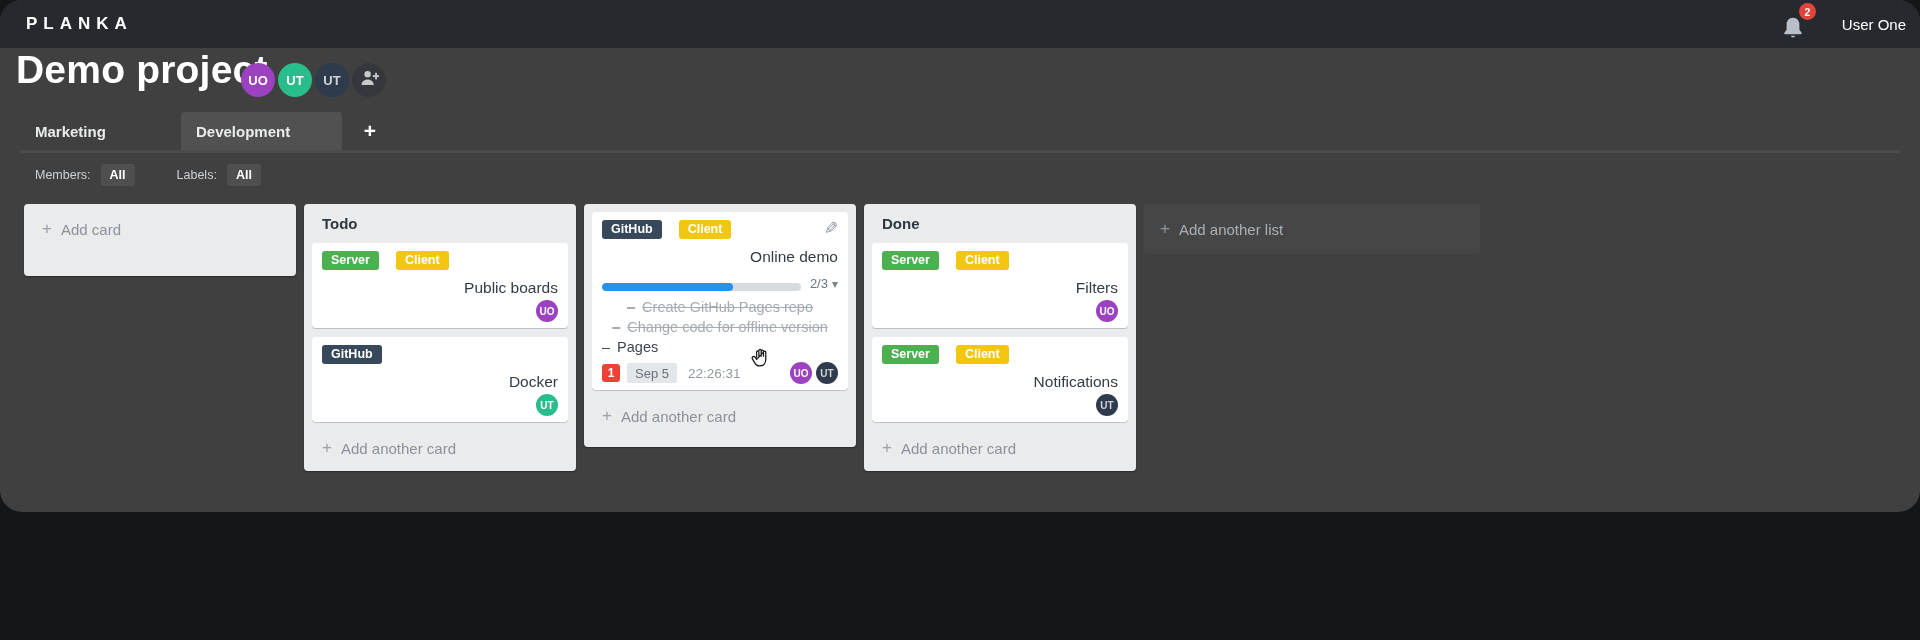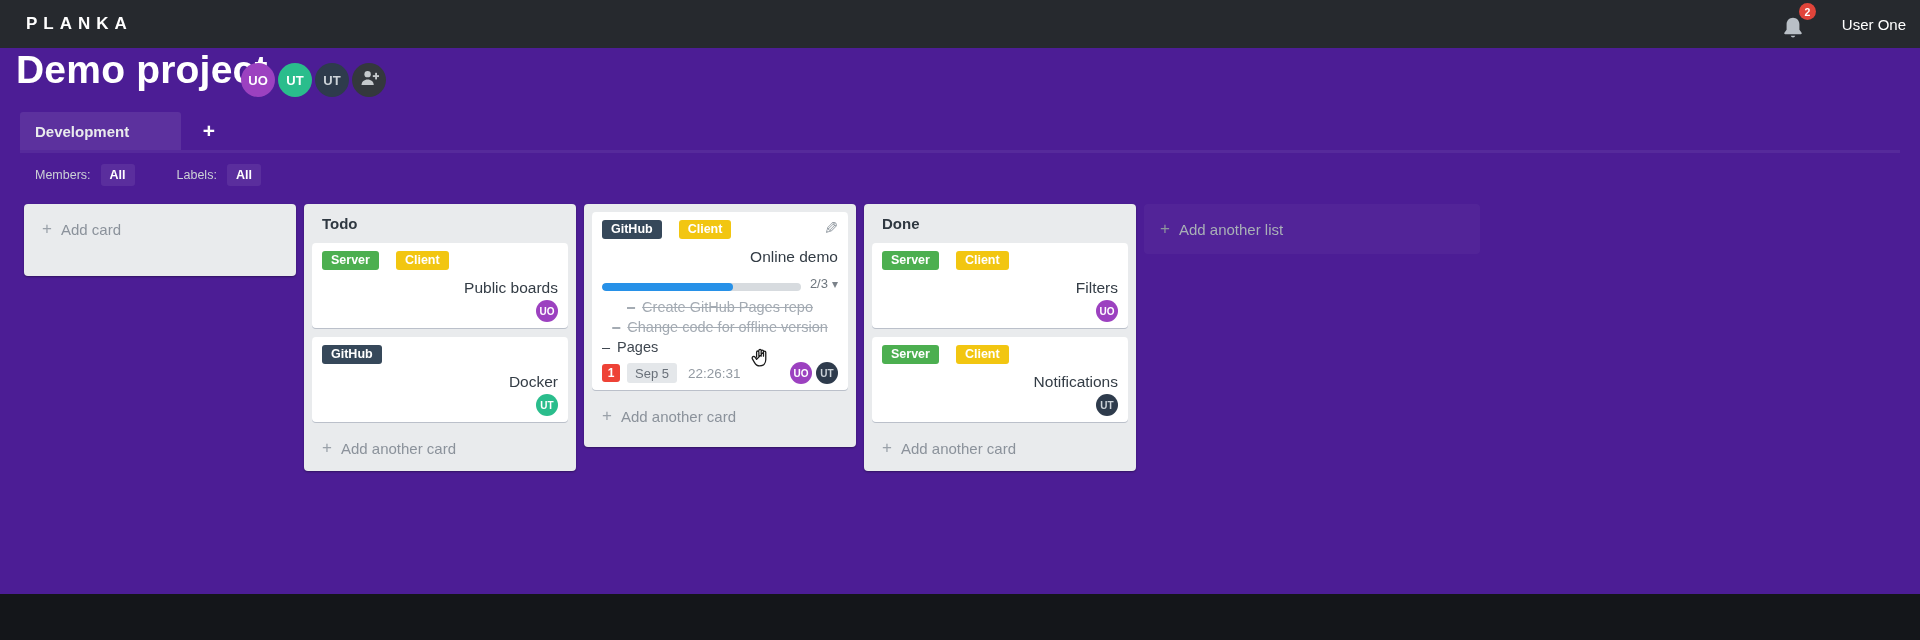--- a/index.html
+++ b/index.html
@@ -1,19 +1,19 @@
 <!DOCTYPE html>
 <html><head>
 <meta charset="utf-8">
 <style>
   * { margin:0; padding:0; box-sizing:border-box; }
   html,body { background:#14161a; }
   .screen {
-    position:relative; width:1920px; height:594px; overflow:hidden;
-    background:#4c1d95; font-family:"Liberation Sans", sans-serif;
+    position:relative; width:1920px; height:512px; overflow:hidden;
+    background:#404040; font-family:"Liberation Sans", sans-serif;border-radius:22px;
     -webkit-font-smoothing:antialiased;
   }
   
   .topbar {
     position:absolute; left:0; top:0; width:1920px; height:48px;
     background:#26292e; display:flex; align-items:center; z-index:5;
   }
   .logo {
     margin-left:26px; color:#fff; font-size:17px; font-weight:bold;
     letter-spacing:6px; cursor:pointer;
@@ -180,20 +180,21 @@
           <circle cx="8" cy="4.4" r="3.4" fill="#c6cacd"></circle>
           <path fill="#c6cacd" d="M1.5 16c0-3.6 2.9-6 6.5-6s6.5 2.4 6.5 6z"></path>
           <path fill="#c6cacd" d="M16 3h2v7h-2z"></path>
           <path fill="#c6cacd" d="M13.5 5.5h7v2h-7z"></path>
         </svg>
       </span>
     </div>
   </div>
 
   <div class="tabs">
+    <div class="tab">Marketing</div>
     <div class="tab active">Development</div>
     <div class="tab-add">
         <span>+</span>
       </div>
   </div>
   <div class="tabs-divider"></div>
 
   <div class="filters">
     <span class="filter-label">Members:</span>
     <span class="filter-chip">All</span>

